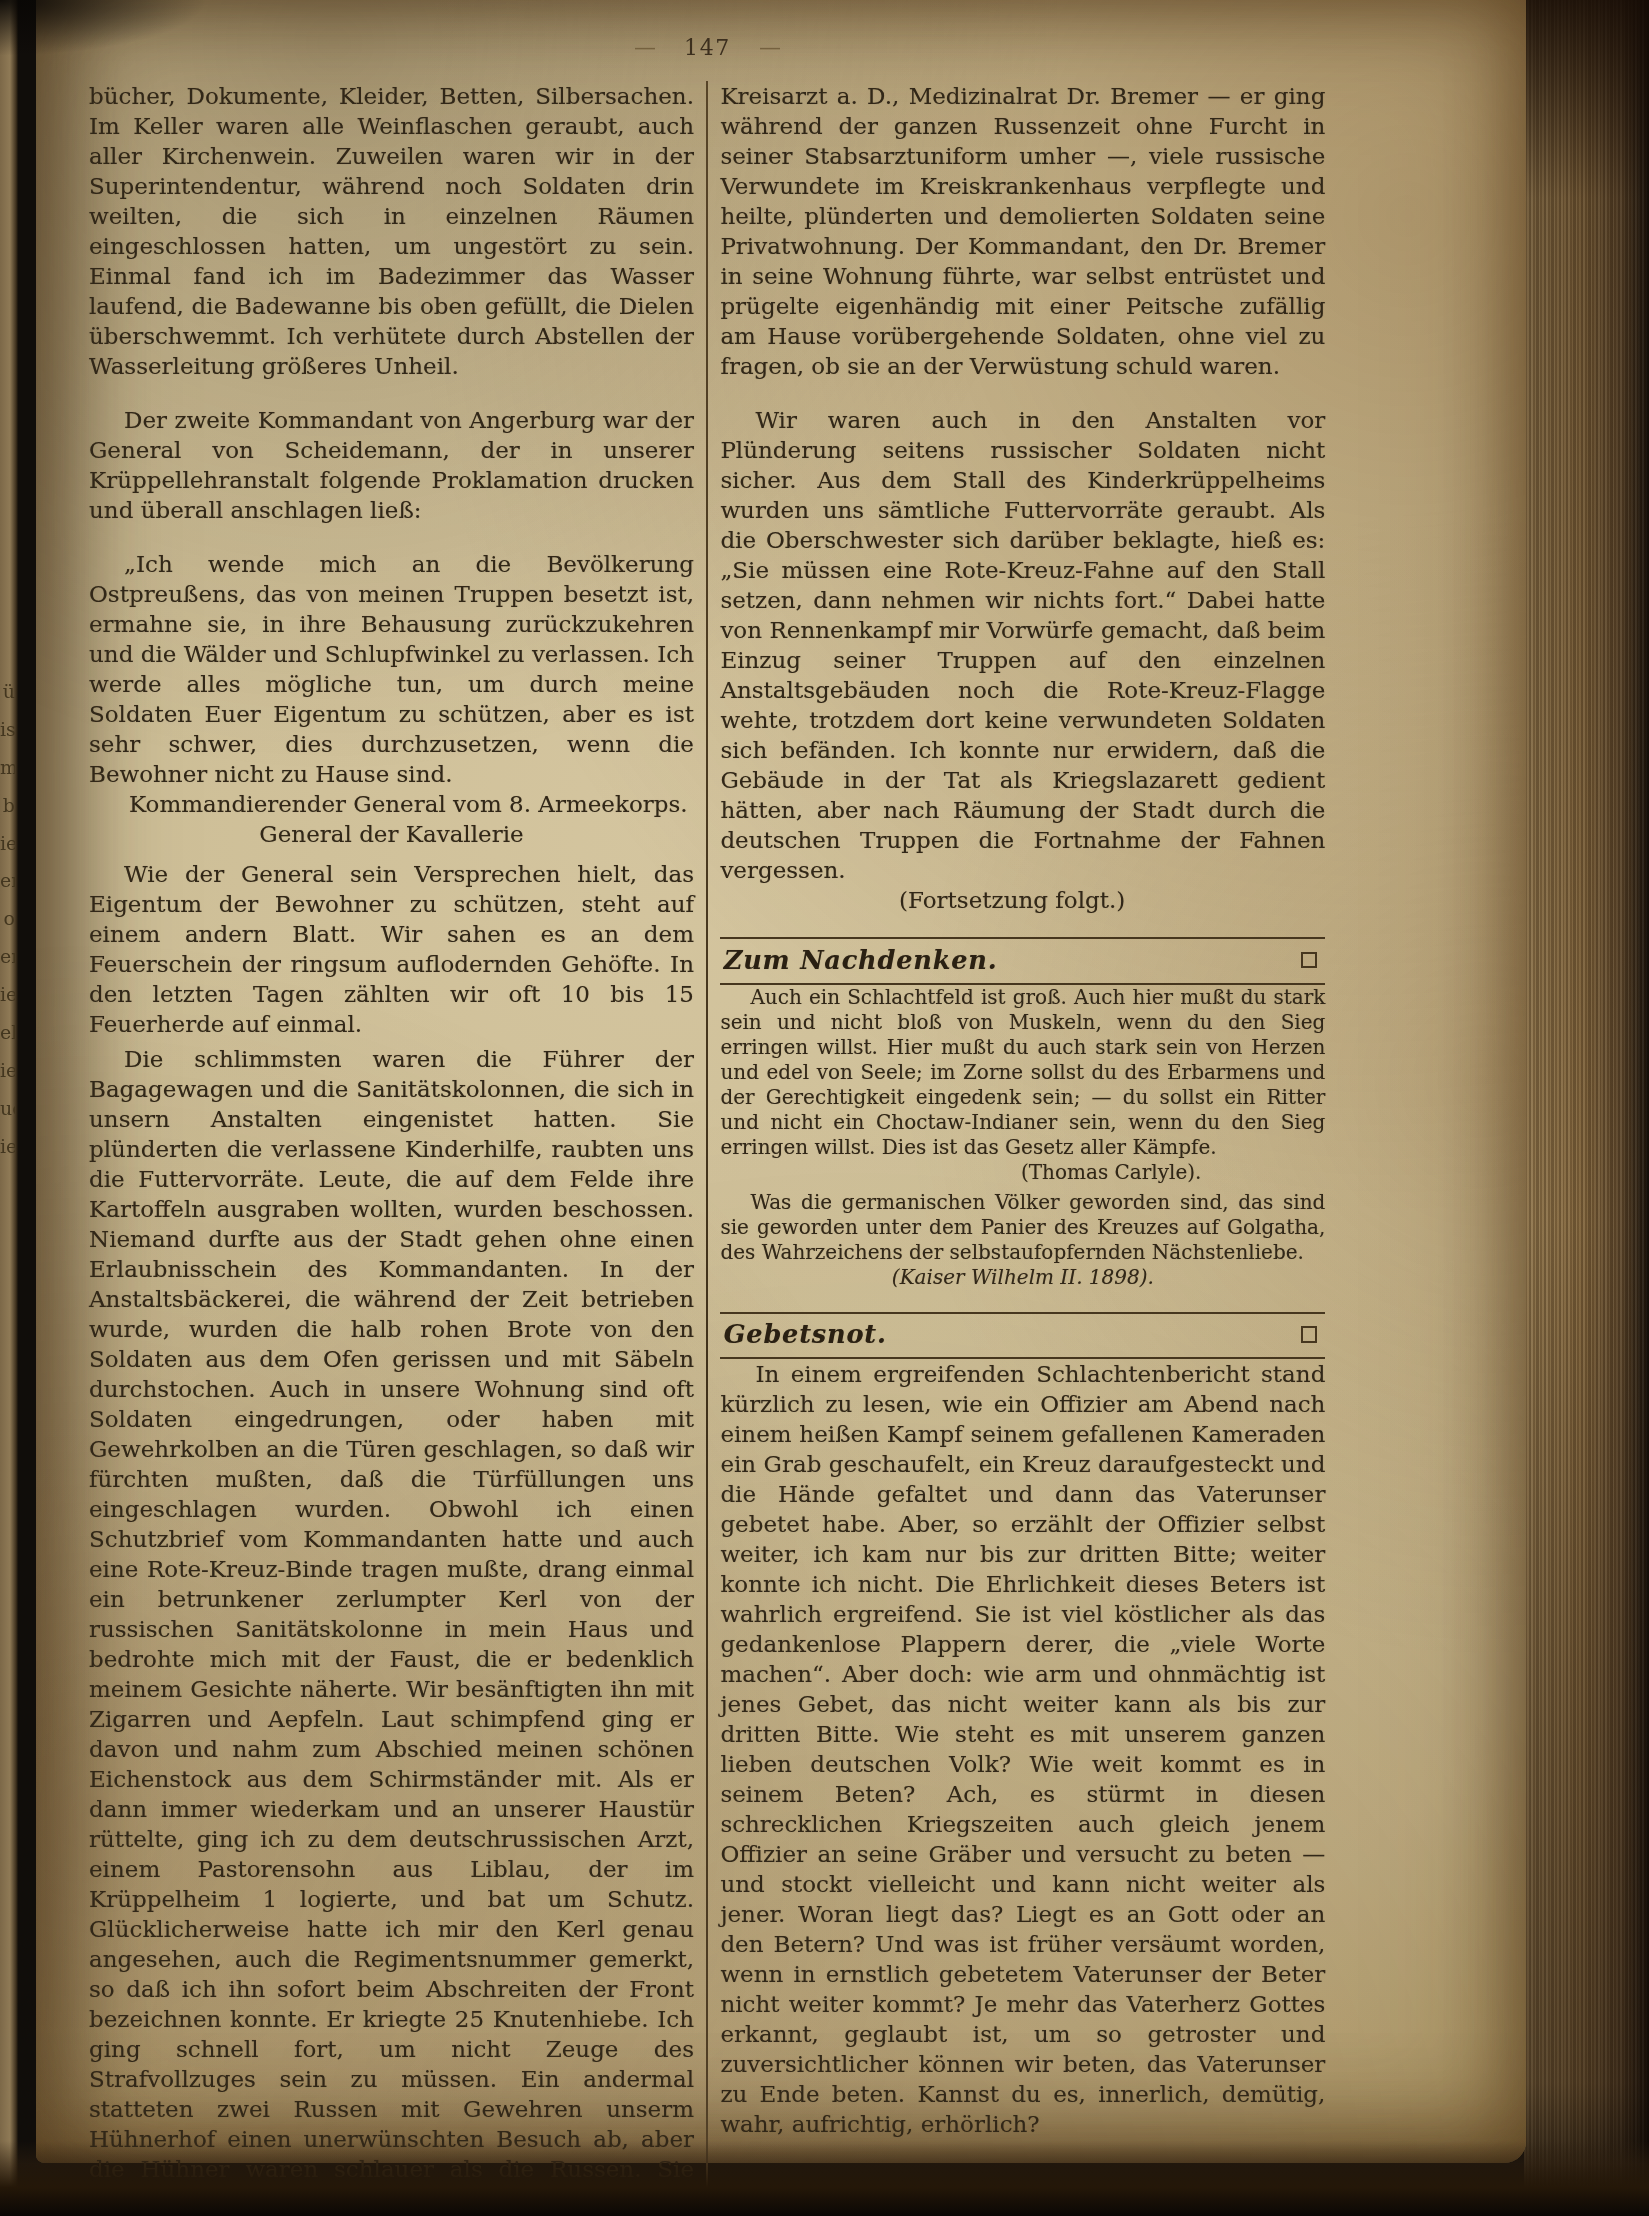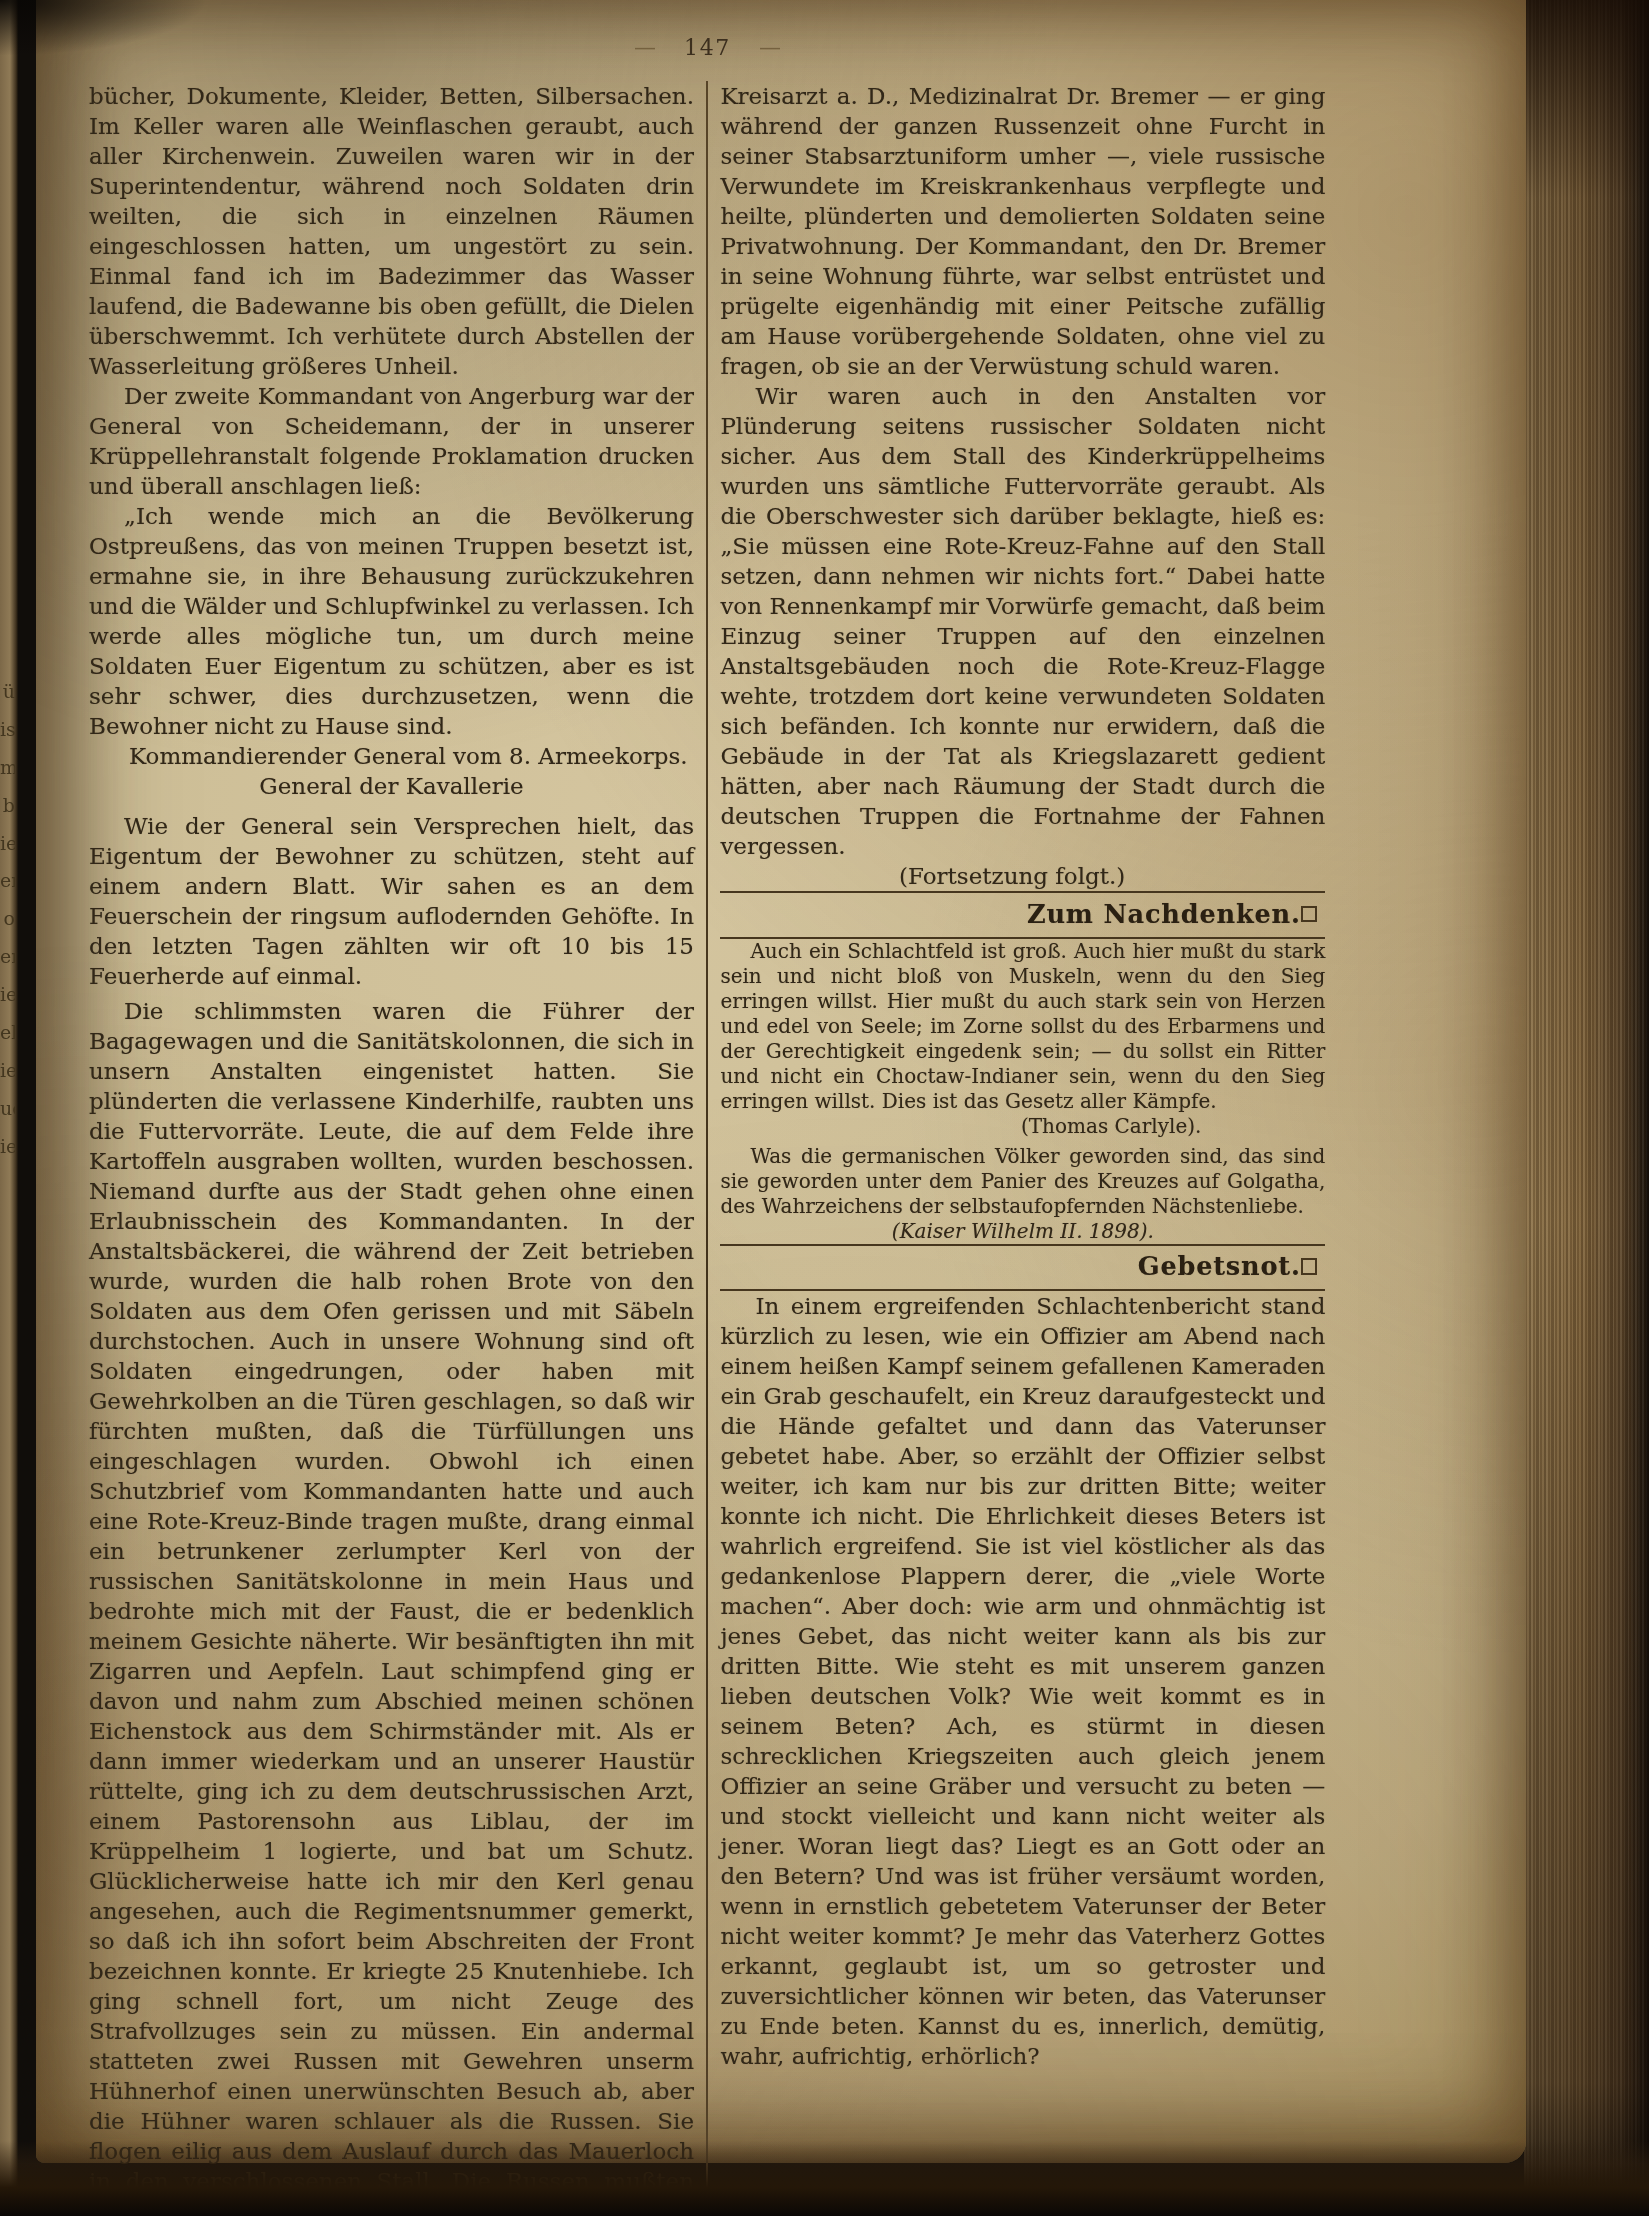--- a/index.html
+++ b/index.html
@@ -77,31 +77,31 @@
     display:flex;justify-content:center;align-items:baseline;gap:28px;
     font-size:22px;margin-bottom:21.4px;color:#3c2f1e;
   }
   .page-header .dash{color:#75613f;}
   .page-header .num{letter-spacing:1.6px;}
   .text-block{display:flex;align-items:stretch;}
   .col{width:605px;font-size:23px;line-height:30px;text-align:justify;
        color:#312718;text-shadow:0 0 0.8px rgba(52,38,16,0.35);hyphens:auto;}
   .divider{width:1.6px;background:linear-gradient(180deg,#574428,#3f3019 60%,#57442a);margin:0 12.4px;}
   p{margin:0;}
-  .indent{text-indent:35px;}
+  .indent{text-indent:35px;margin-top:24px;}
   .noindent{text-indent:0;}
   .sig-left{padding-left:40px;text-align:left;}
   .center{text-align:center;}
   .align-right{text-align:center;padding-right:21.4px;}
   .gap-top{margin-top:10px;}
   .gap-top-sm{margin-top:5px;}
   
   .section-header{
-    margin-top:0;border-top:2.5px solid #46361e;border-bottom:2.5px solid #46361e;
-    padding:5.8px 5px 7.4px 3.3px;display:flex;justify-content:flex-end;align-items:center;
+    margin-top:22px;border-top:2.5px solid #46361e;border-bottom:2.5px solid #46361e;
+    padding:5.8px 5px 7.4px 3.3px;display:flex;justify-content:space-between;align-items:center;font-style:italic;
   }
   .section-title{font-weight:bold;font-size:25.6px;letter-spacing:0.8px;color:#2a2012;}
   .square{width:12.4px;height:12.4px;border:2.5px solid #46361e;flex:0 0 auto;margin-right:3.3px;}
   .small{font-size:20px;line-height:25px;}
   .small.indent{text-indent:30px;}
   .attr-right{text-align:right;padding-right:124px;}
   .attr-center{text-align:center;font-style:italic;}
   .section-body{margin-top:0;}
 </style>
 </head>

